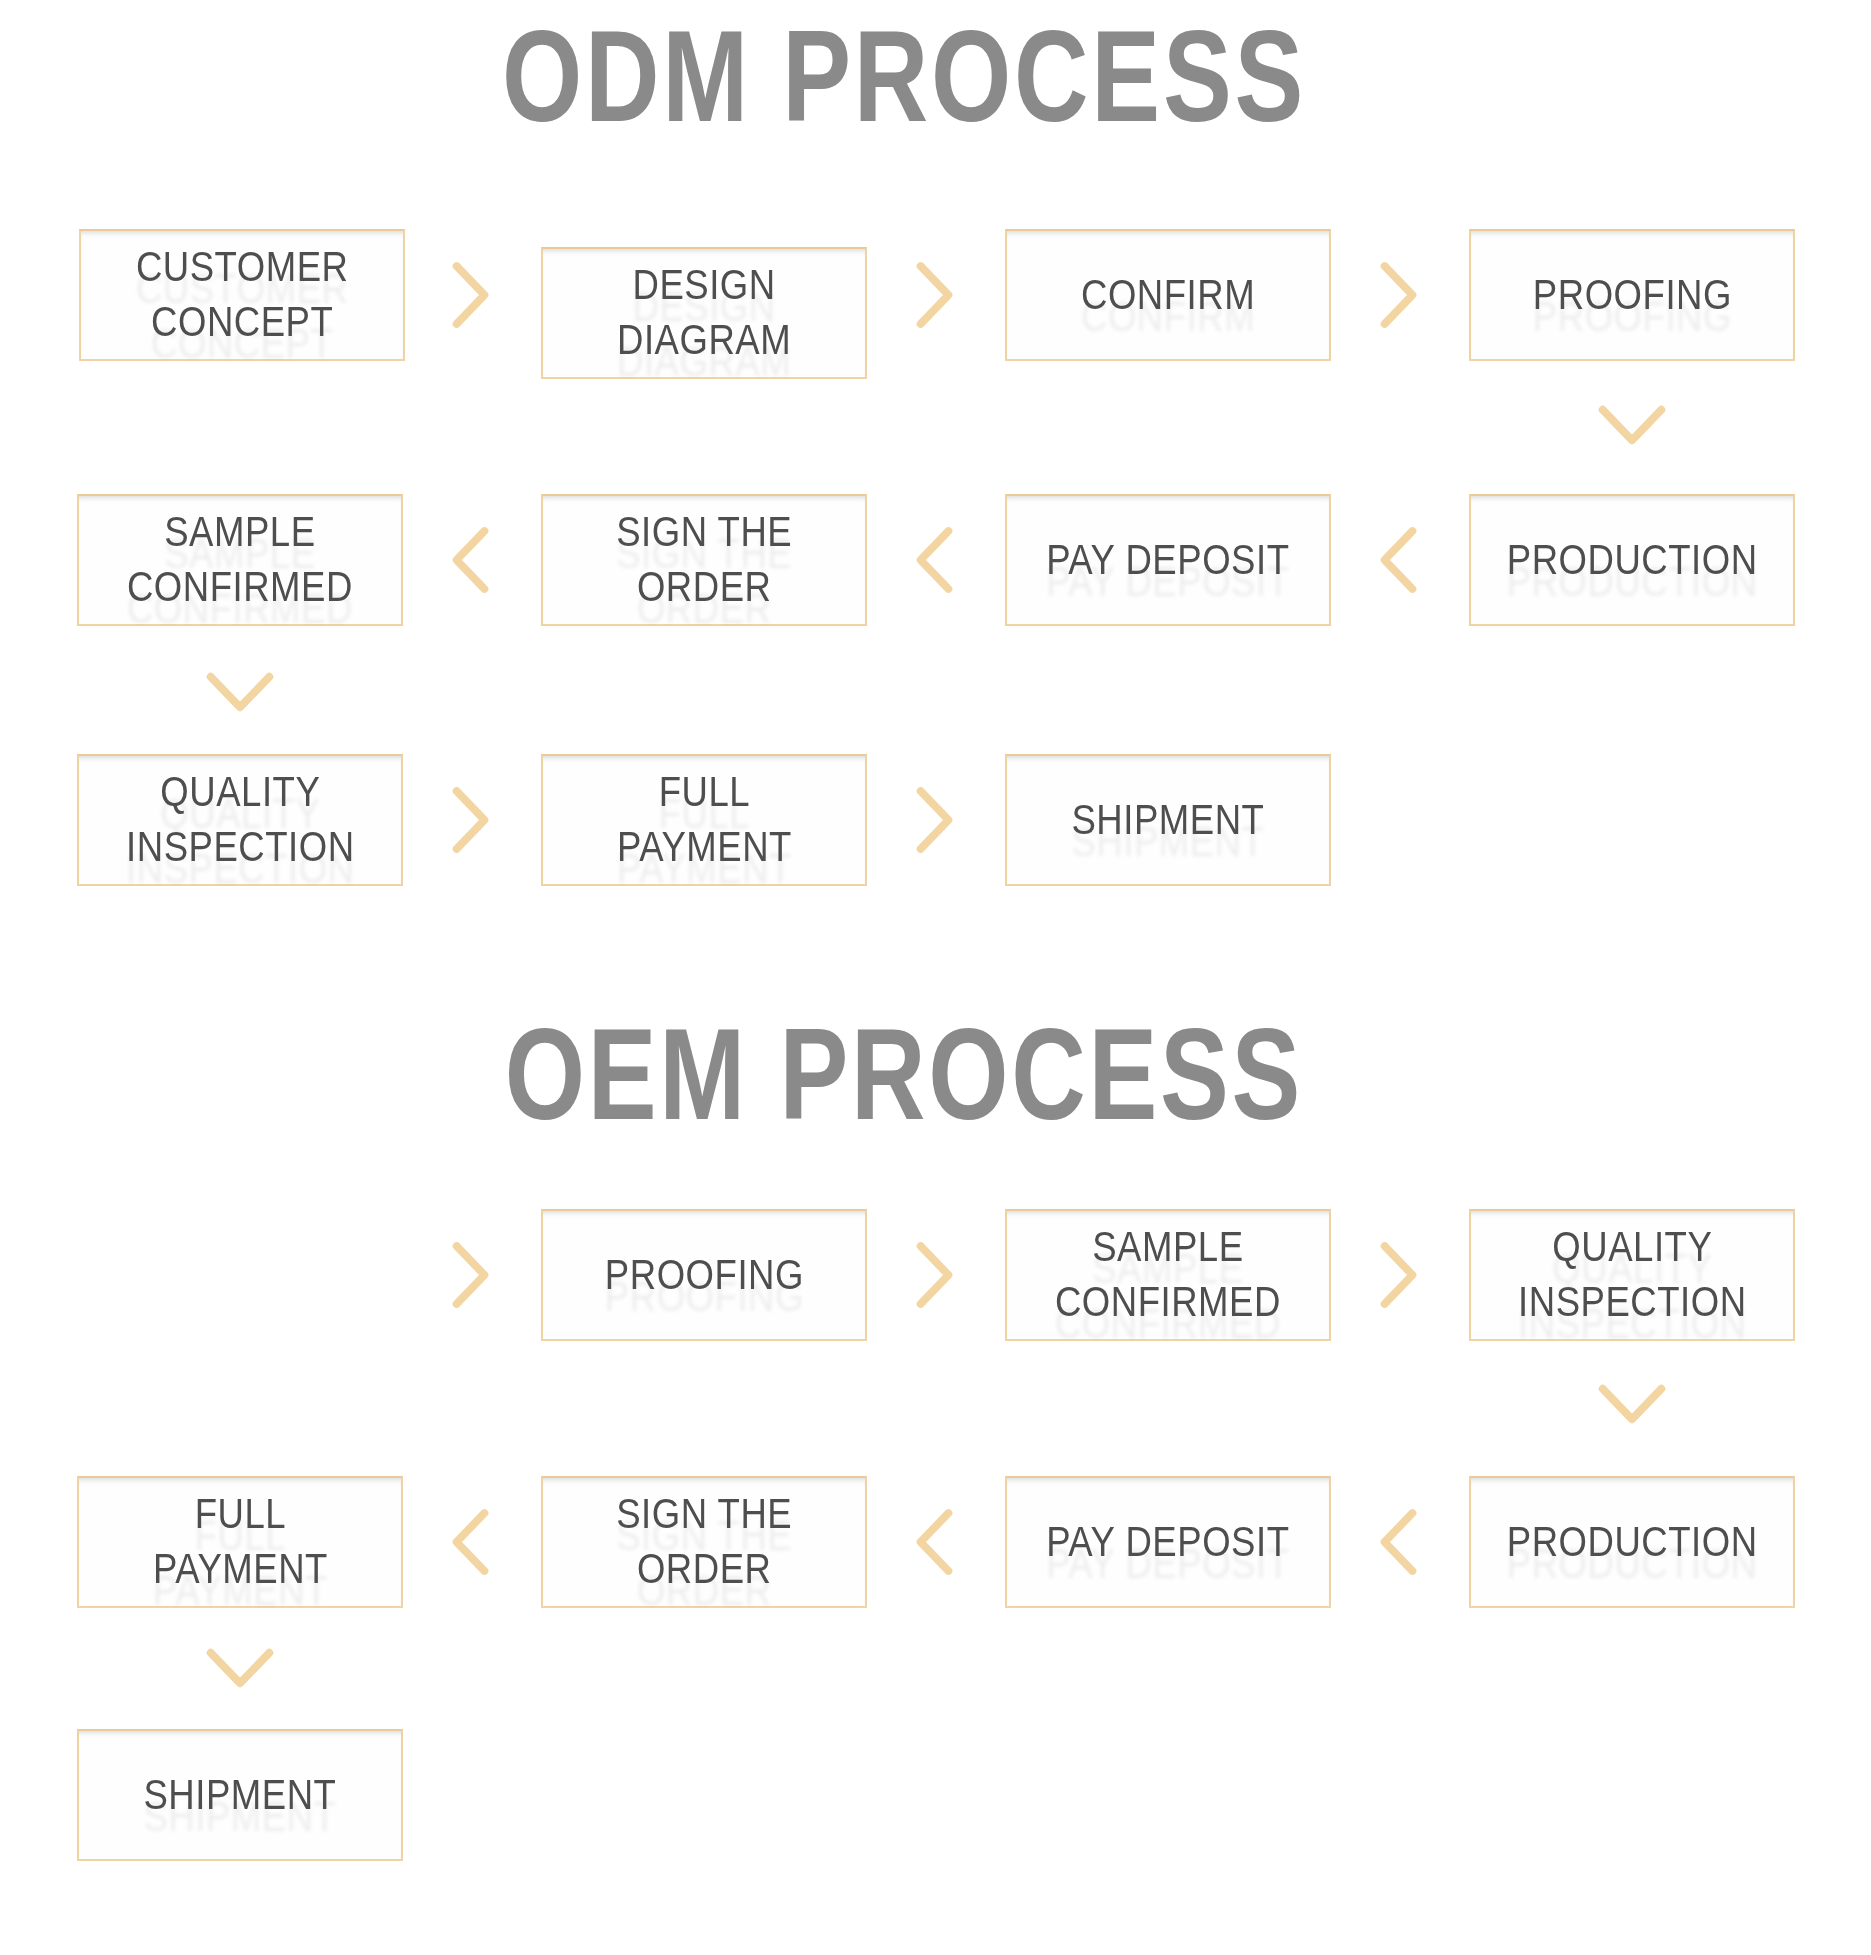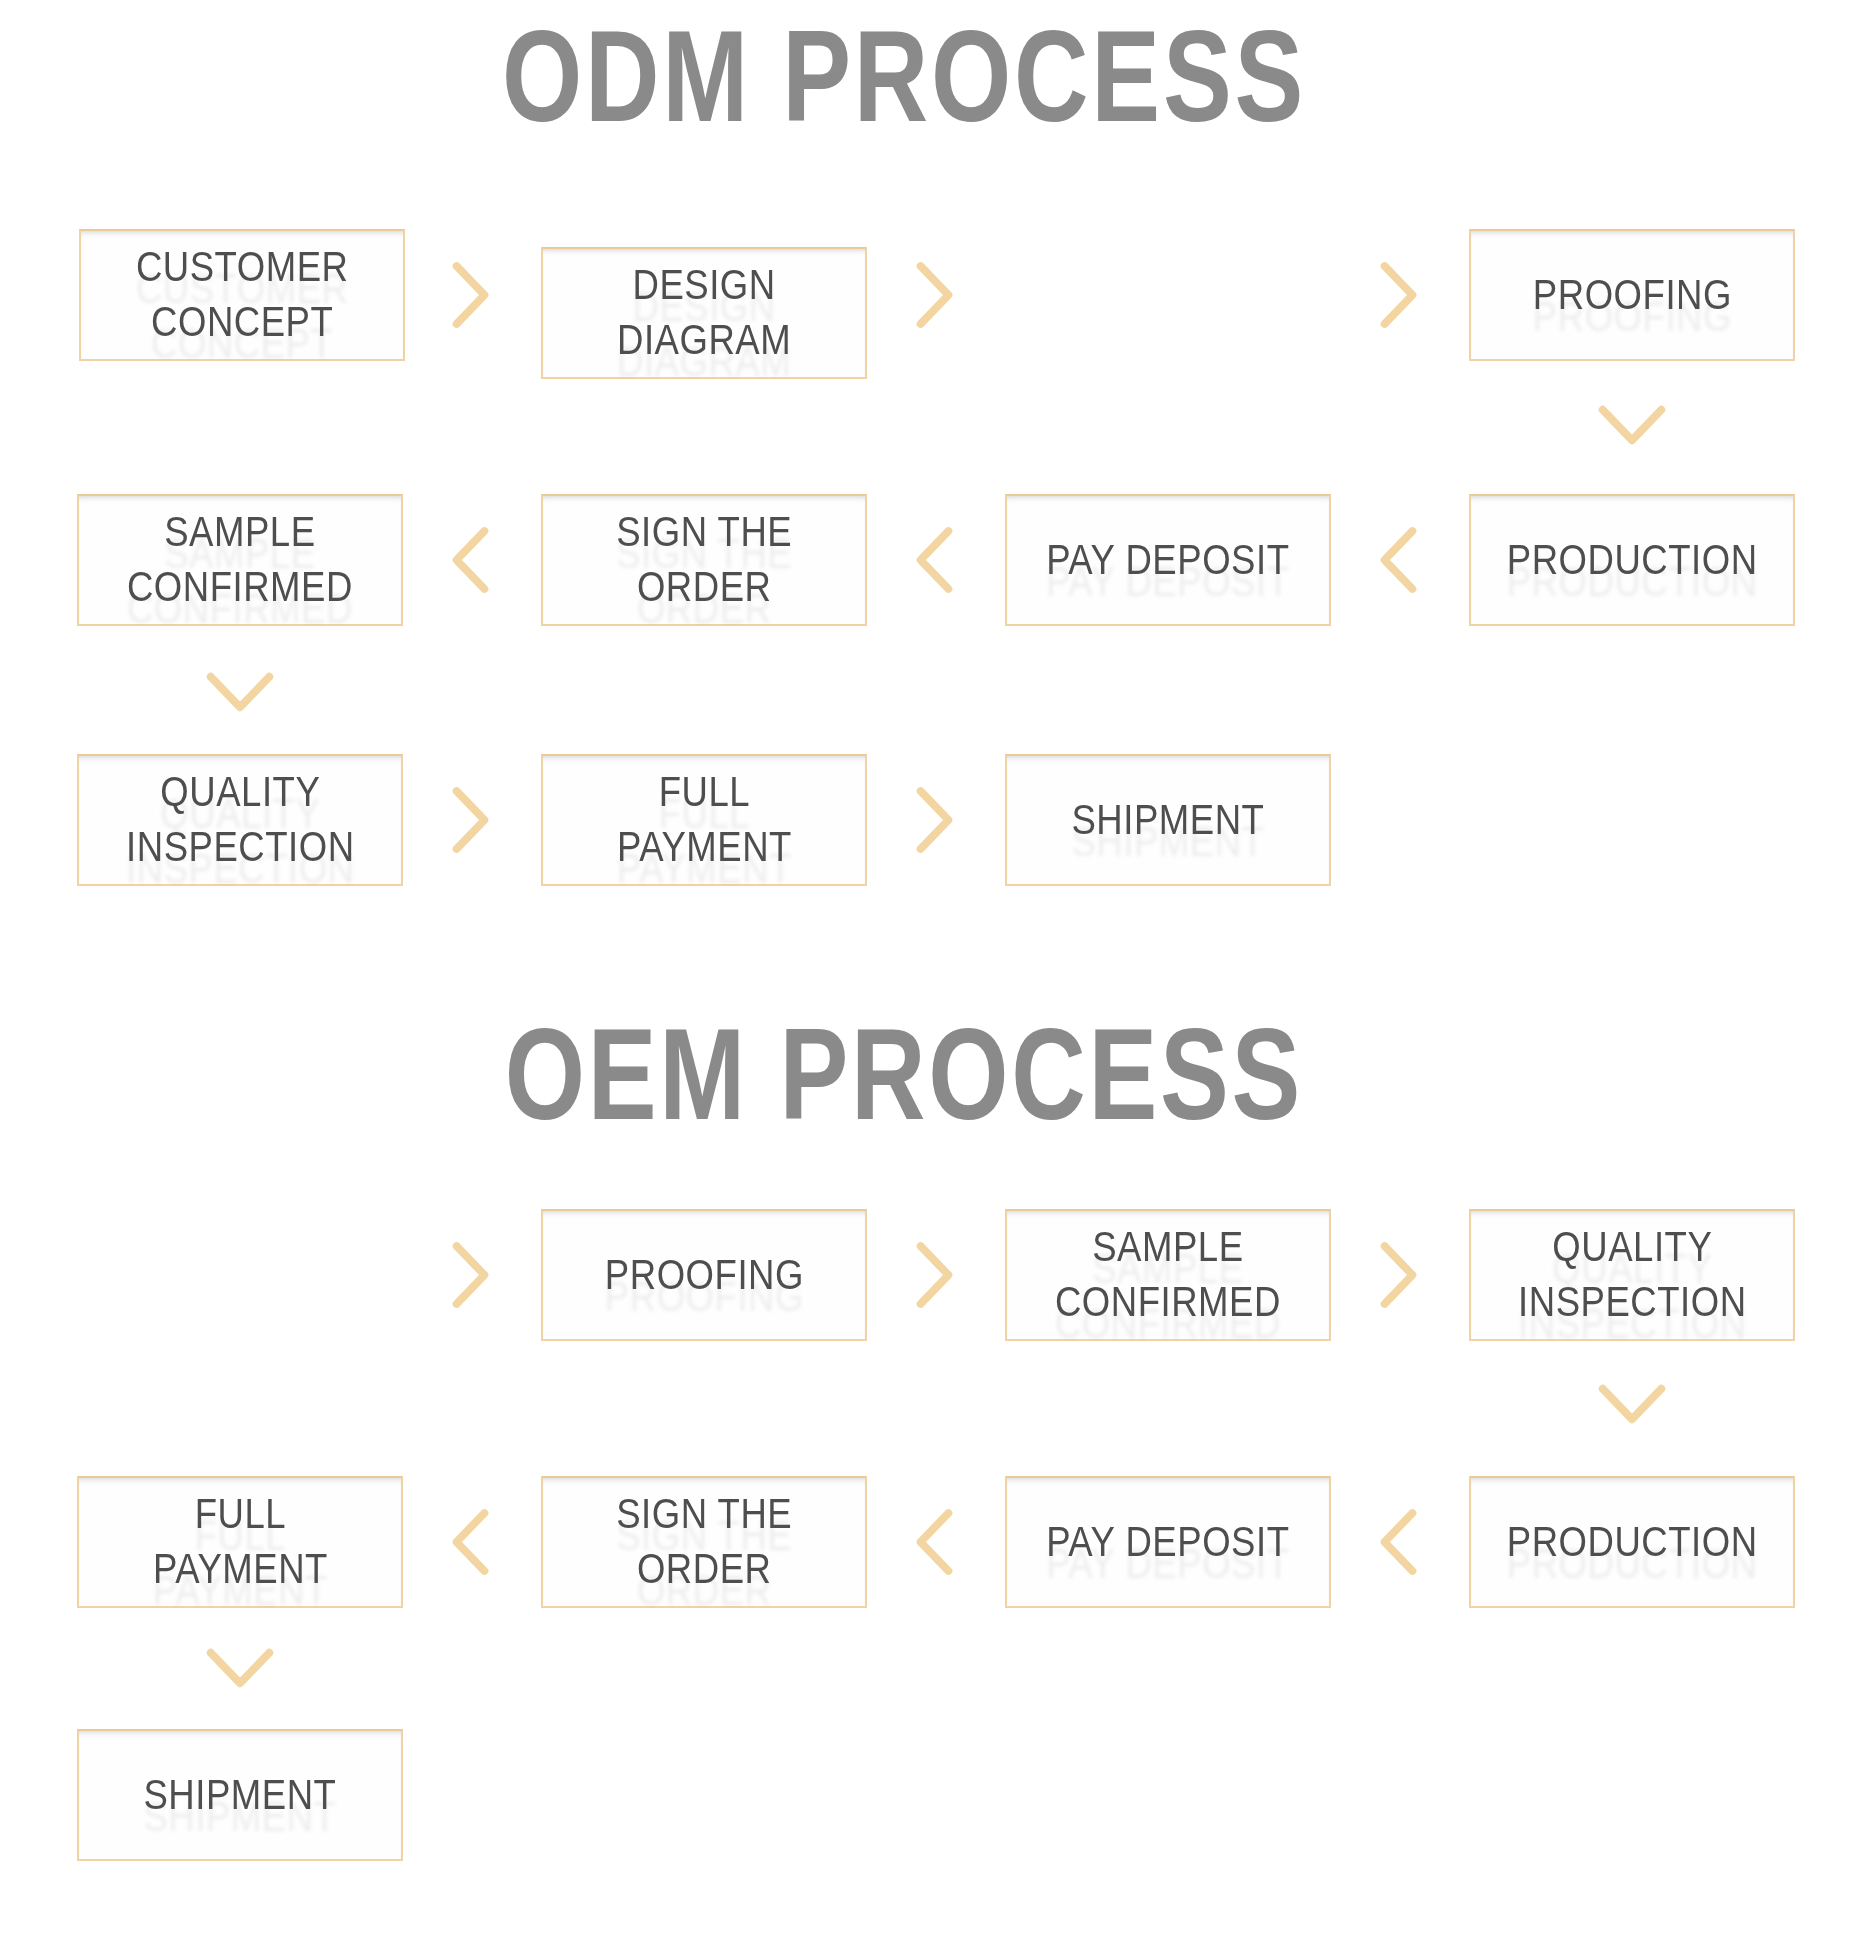--- a/index.html
+++ b/index.html
@@ -72,20 +72,23 @@
   <svg class="chev" style="left:451px;top:260px;" width="39" height="70" viewBox="0 0 70 124">
       <polyline points="10,10 60,62 10,114"></polyline>
     </svg>
   <div class="box" style="left:541px;top:247px;">
     <span class="box-label">DESIGN
 DIAGRAM</span>
   </div>
   <svg class="chev" style="left:915px;top:260px;" width="39" height="70" viewBox="0 0 70 124">
       <polyline points="10,10 60,62 10,114"></polyline>
     </svg>
+  <div class="box" style="left:1005px;top:229px;">
+    <span class="box-label">CONFIRM</span>
+  </div>
   <svg class="chev" style="left:1379px;top:260px;" width="39" height="70" viewBox="0 0 70 124">
       <polyline points="10,10 60,62 10,114"></polyline>
     </svg>
   <div class="box" style="left:1469px;top:229px;">
     <span class="box-label">PROOFING</span>
   </div>
 
   <svg class="chevd" style="left:1597px;top:404px;" width="70" height="42" viewBox="0 0 124 74">
       <polyline points="10,10 62,64 114,10"></polyline>
     </svg>

